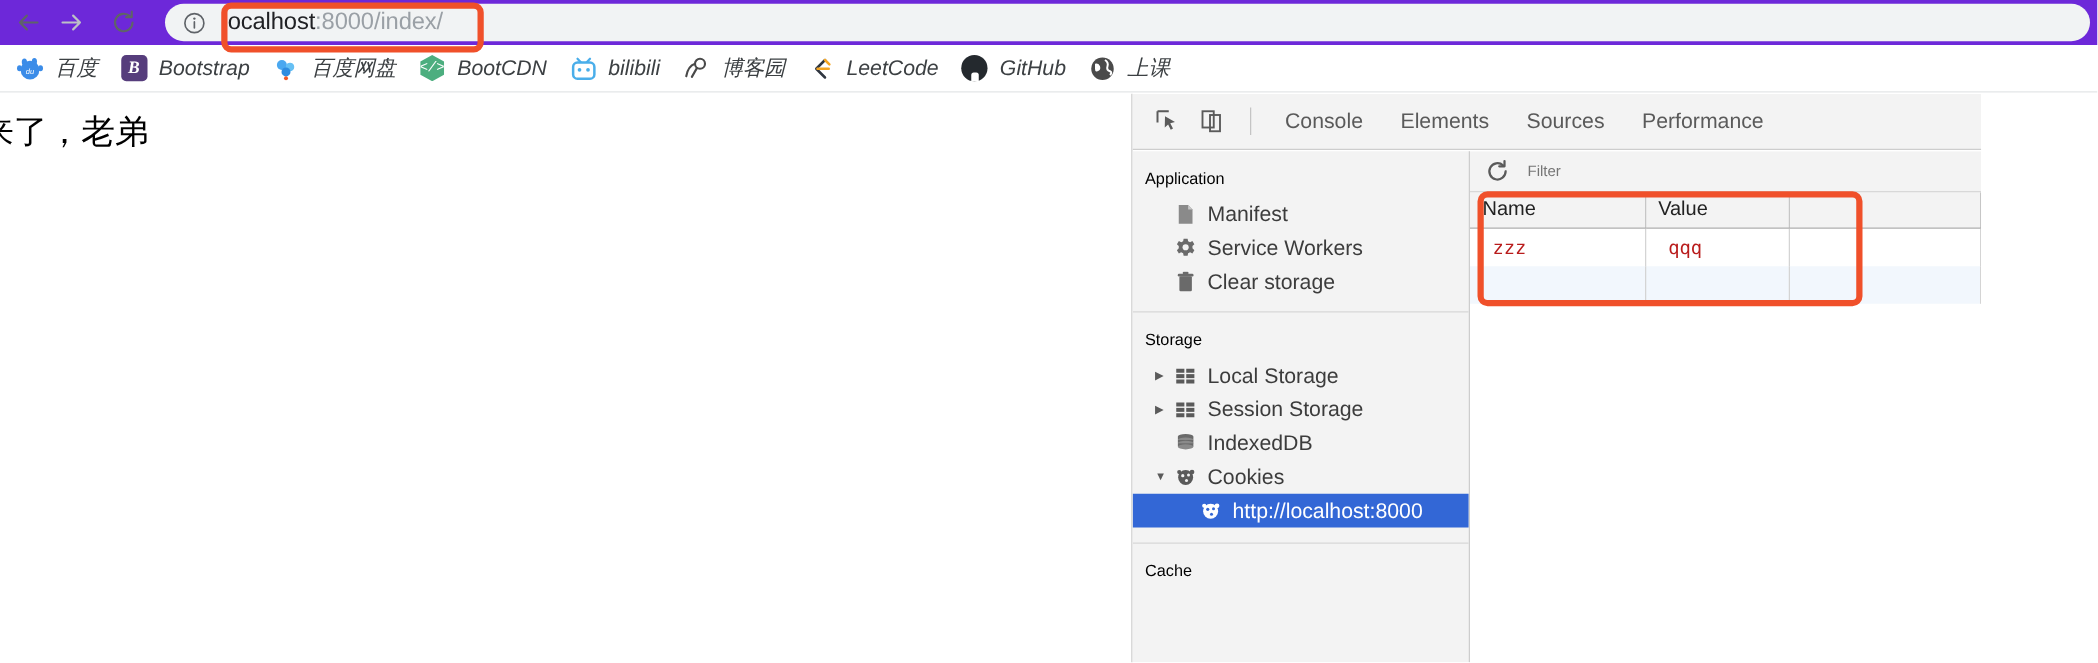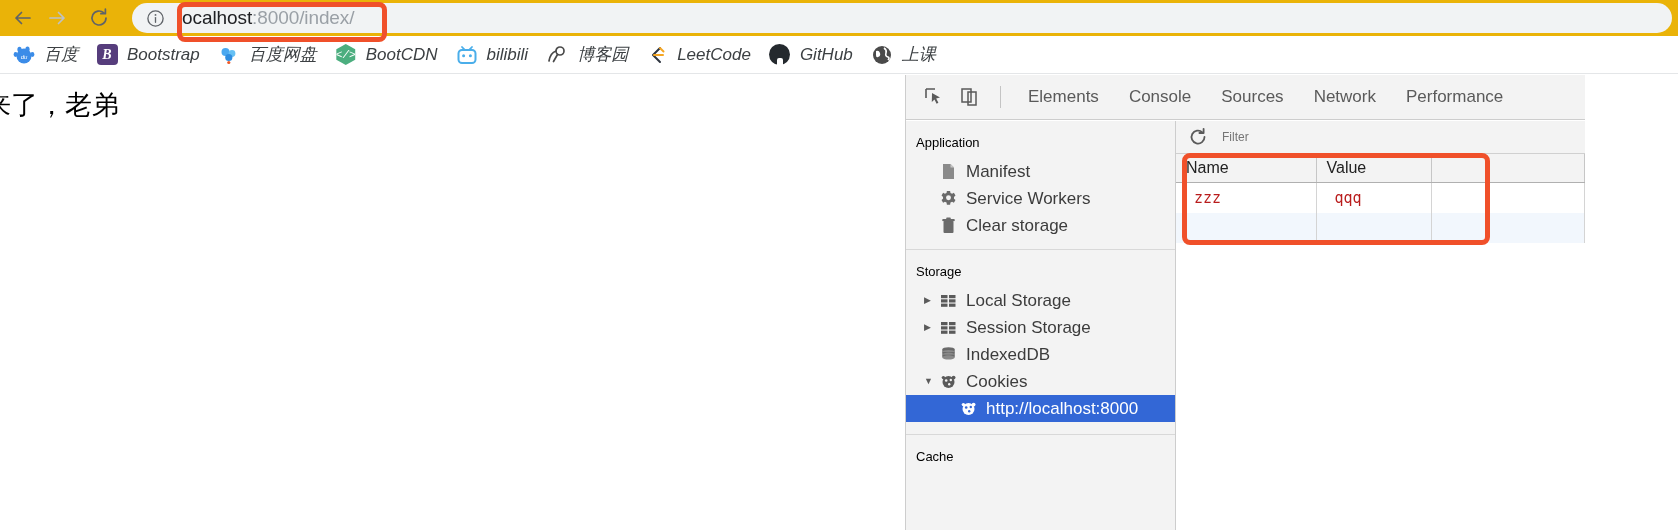--- a/index.html
+++ b/index.html
@@ -11,21 +11,21 @@
     font-family: "Liberation Sans", "DejaVu Sans", sans-serif;
     overflow: hidden;
     position: relative;
   }
 
   
   .chrome-toolbar {
     position: absolute;
     left: 0; top: 0;
     width: 1678px; height: 36px;
-    background: #eab308;
+    background: #6d28d9;
     display: flex;
     align-items: center;
   }
   .nav-btn {
     width: 34px; height: 34px;
     display: flex; align-items: center; justify-content: center;
     flex: none;
   }
   .nav-btn svg { display: block; }
   .nav-back { margin-left: 6px; }
@@ -439,24 +439,23 @@
         <path d="M9 7 L17 11.5 L13.2 12.6 L15.4 16.8 L13.6 17.8 L11.5 13.6 L8.8 16 Z" fill="#5a5a5a"></path>
       </svg>
     </div>
     <div class="dt-tool-btn">
       <svg width="22" height="22" viewBox="0 0 22 22">
         <rect x="3" y="3" width="9" height="13" fill="none" stroke="#5a5a5a" stroke-width="1.5"></rect>
         <rect x="9" y="6" width="8" height="13" fill="none" stroke="#5a5a5a" stroke-width="1.5"></rect>
       </svg>
     </div>
     <div class="dt-sep"></div>
+    <div class="dt-tab">Console</div>
     <div class="dt-tab">Elements</div>
-    <div class="dt-tab">Console</div>
     <div class="dt-tab">Sources</div>
-    <div class="dt-tab">Network</div>
     <div class="dt-tab">Performance</div>
   </div>
 
   <div class="dt-body">
 
     <div class="dt-sidebar">
 
       <div class="dt-section-title">Application</div>
 
       <div class="dt-tree-item indent1">

